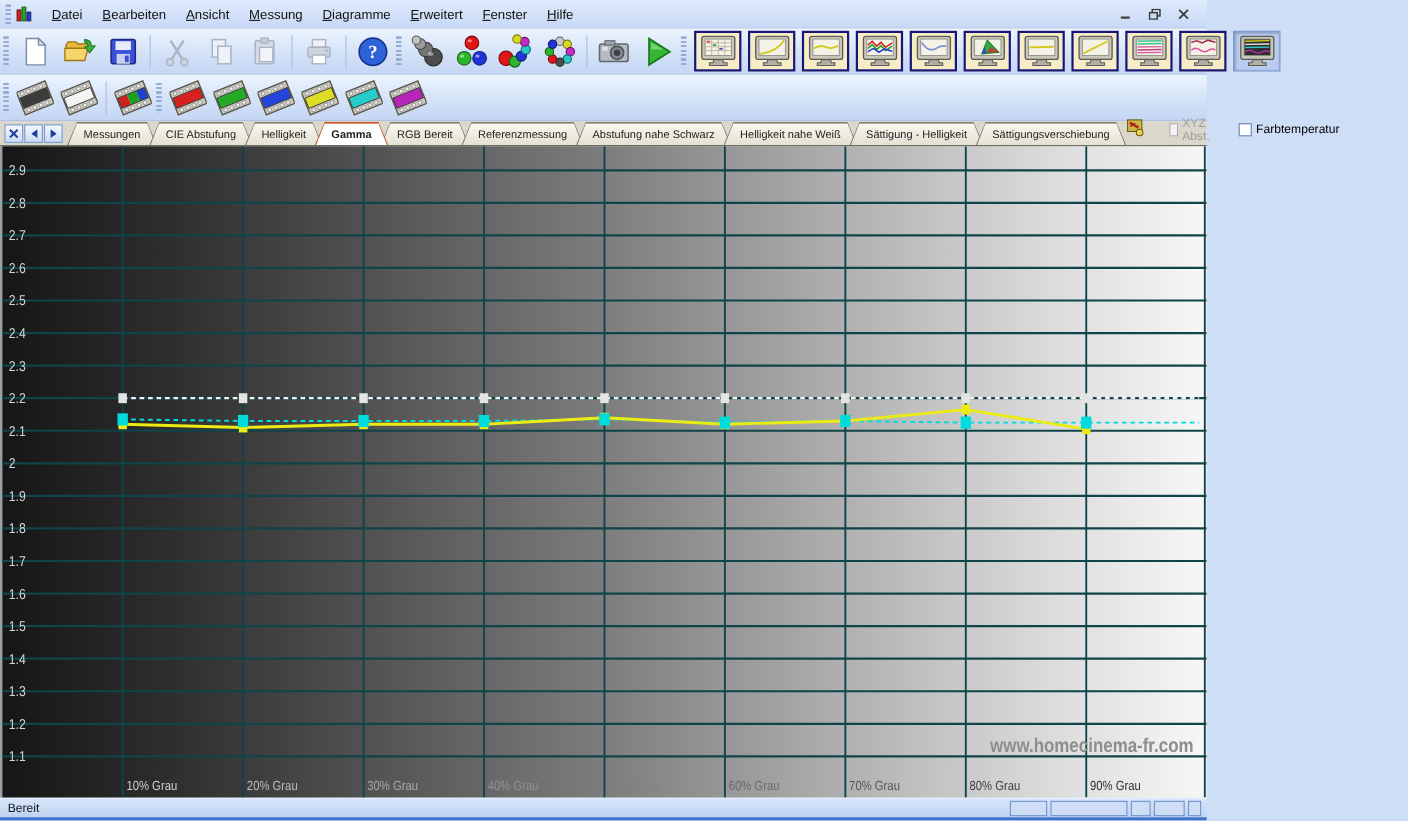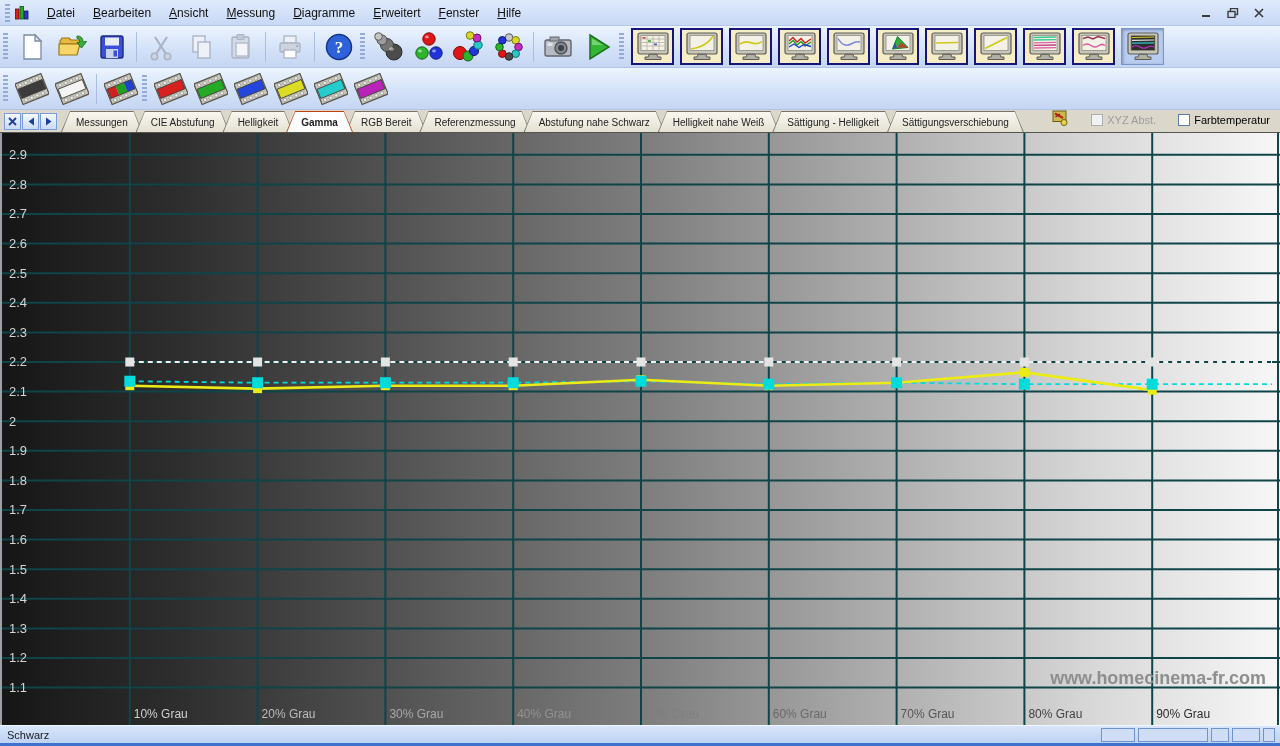--- a/index.html
+++ b/index.html
@@ -1,18 +1,18 @@
 <!DOCTYPE html>
 <html><head>
 <meta charset="utf-8">
 <style>
   * { box-sizing: border-box; margin: 0; padding: 0; }
   html,body { width:1280px; height:746px; }
   body { font-family:"Liberation Sans", sans-serif; background:#cfdef7; overflow:hidden; }
-  .app { width:1280px; height:746px; display:flex; flex-direction:column; }
+  .app { width:1097px; height:746px; display:flex; flex-direction:column; }
 
   
   .menubar { height:26px; background:linear-gradient(#dfeafc,#c8d9f6); display:flex; align-items:center;
              border-bottom:1px solid #b7c9e8; padding:0 4px; }
   .grip { width:5px; height:18px; margin:0 4px 0 1px;
           background:repeating-linear-gradient(180deg,#93abd6 0 2px,transparent 2px 4px); }
   .grip.tall { height:28px; }
   .app-icon { width:18px; height:18px; display:flex; align-items:center; margin-right:6px; }
   .menu-item { padding:4px 9px; font-size:12px; color:#111; cursor:default; }
   .menu-item u { text-decoration:underline; }
@@ -760,21 +760,21 @@
         <rect x="506.5" y="244.22000000000008" width="11" height="11" fill="#00dcdc"></rect>
         <rect x="634.5" y="242.74000000000012" width="11" height="11" fill="#00dcdc"></rect>
         <rect x="762.5" y="245.70000000000005" width="11" height="11" fill="#00dcdc"></rect>
         <rect x="890.5" y="244.22000000000008" width="11" height="11" fill="#00dcdc"></rect>
         <rect x="1018.5" y="245.70000000000005" width="11" height="11" fill="#00dcdc"></rect>
         <rect x="1146.5" y="245.70000000000005" width="11" height="11" fill="#00dcdc"></rect>
       </svg>
   </div>
 
   <div class="statusbar">
-    <span class="status-text">Schwarz</span>
+    <span class="status-text">Bereit</span>
     <div class="panes">
       <div class="pane"></div>
       <div class="pane"></div>
       <div class="pane"></div>
       <div class="pane"></div>
       <div class="pane"></div>
     </div>
   </div>
 
 </div>

